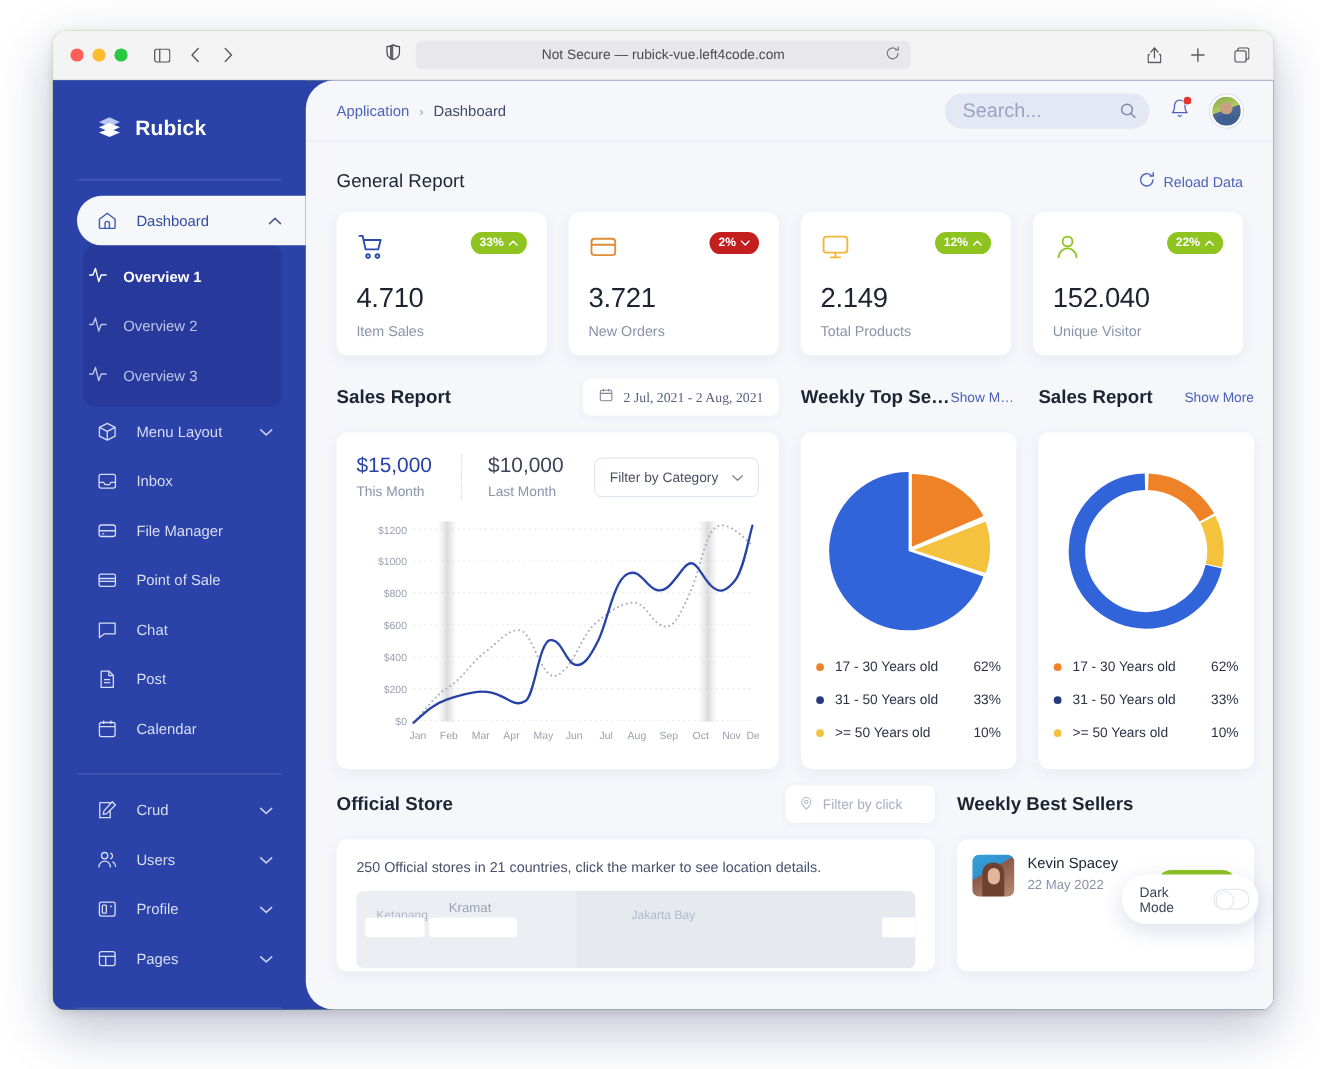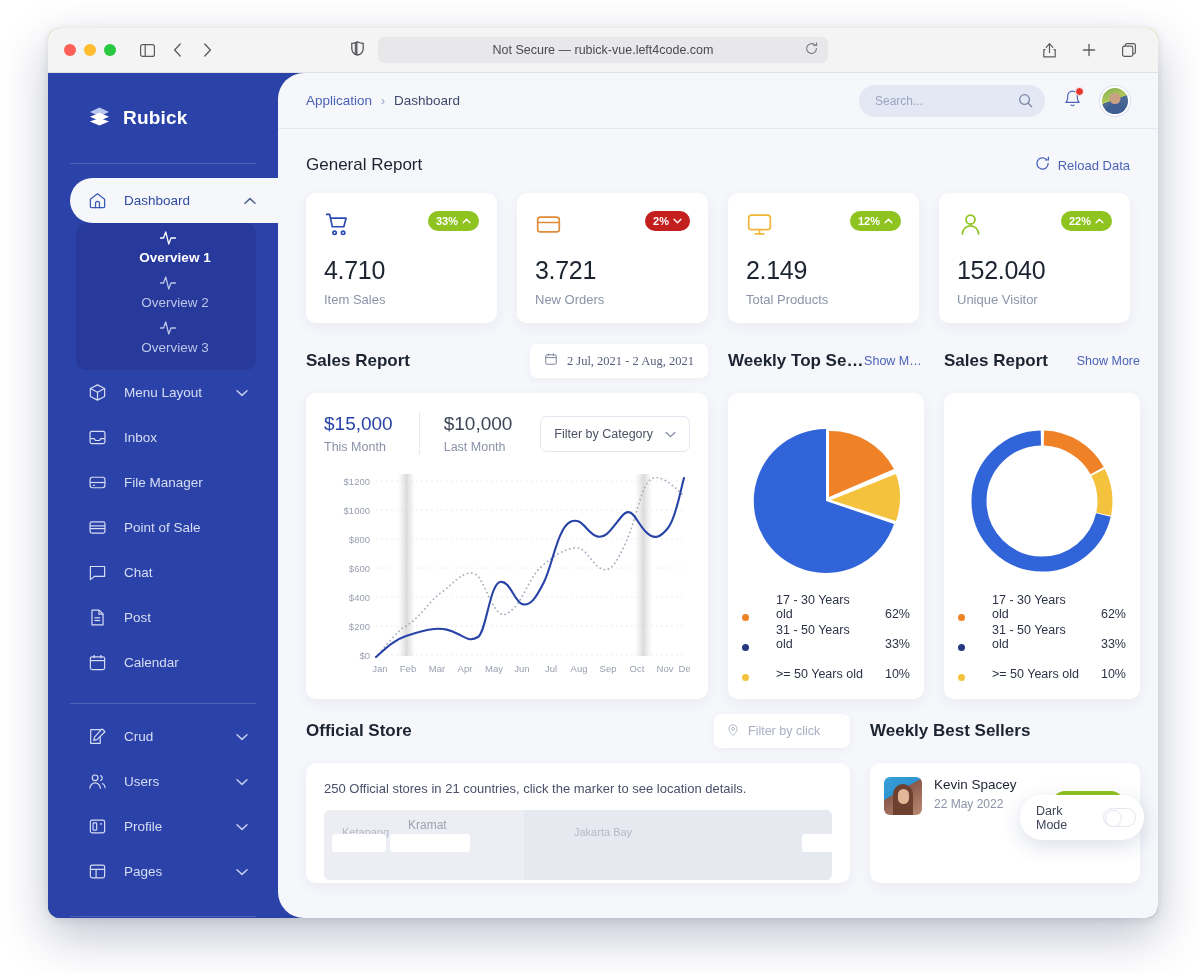--- a/index.html
+++ b/index.html
@@ -117,21 +117,20 @@
     margin: 0 22px 0 28px;
     background: #27399a;
     border-radius: 10px;
     padding: 6px 0;
   }
   .sub-item {
     display: flex; align-items: center;
     height: 45px; padding-left: 4px;
     color: #bcc5ea; font-size: 13.5px;
     cursor: pointer;
-    flex-direction: column;
   }
   .sub-item.current { color: #ffffff; font-weight: bold; }
   .sub-item .nav-label { margin-left: 14px; }
 
   #sidebar-divider-2 {
     margin: 18px 22px 10px 22px; height: 1px;
     background: rgba(255,255,255,.16);
   }
   #sidebar-divider-3 {
     margin: 22px 22px 0 22px; height: 1px;
@@ -165,21 +164,21 @@
   #search-box {
     width: 186px; height: 32px;
     background: #e4e8f4;
     border-radius: 16px;
     display: flex; align-items: center;
     padding: 0 12px 0 16px;
     position: relative;
   }
   #search-input {
     border: none; background: transparent; outline: none;
-    font-size: 12px; color: #5b6party; width: 140px;
+    font-size: 18px; color: #5b6party; width: 140px;
     font-family: "Liberation Sans", sans-serif;
     color: #55618a;
   }
   #search-input::placeholder { color: #9aa4c4; }
   #search-icon-btn { position: absolute; right: 12px; color: #7d88ab; display: flex; }
 
   #bell-wrap { position: relative; color: #4b62b8; display: flex; }
   #bell-badge {
     position: absolute; top: -2px; right: -2px;
     width: 9px; height: 9px; border-radius: 50%;
@@ -276,24 +275,23 @@
     border: 1px solid #e2e6f0; border-radius: 7px;
     height: 36px; display: flex; align-items: center; gap: 12px;
     padding: 0 13px; font-size: 12.5px; color: #4b5163;
     cursor: pointer;
   }
   #line-chart-wrap { margin-top: 16px; position: relative; height: 205px; }
 
   .pie-panel { height: 306px; padding: 18px 14px; display: flex; flex-direction: column; }
   .chart-holder { flex: 1; display: flex; align-items: center; justify-content: center; }
   .legend-row {
-    display: flex; align-items: flex-end;
+    display: flex; align-items: center;
     font-size: 12.5px; color: #2c3346;
     height: 30px;
-    gap: 17px;
   }
   .legend-dot { width: 7px; height: 7px; border-radius: 50%; margin-right: 10px; flex: 0 0 7px; }
   .legend-val { margin-left: auto; color: #2c3346; }
 
   
   #bottom-row { display: flex; gap: 20px; }
   #store-col { width: 544px; flex: 0 0 544px; }
   #best-col  { width: 270px; flex: 0 0 270px; }
   #filter-city {
     margin-left: auto; background: #fff; border-radius: 7px;

